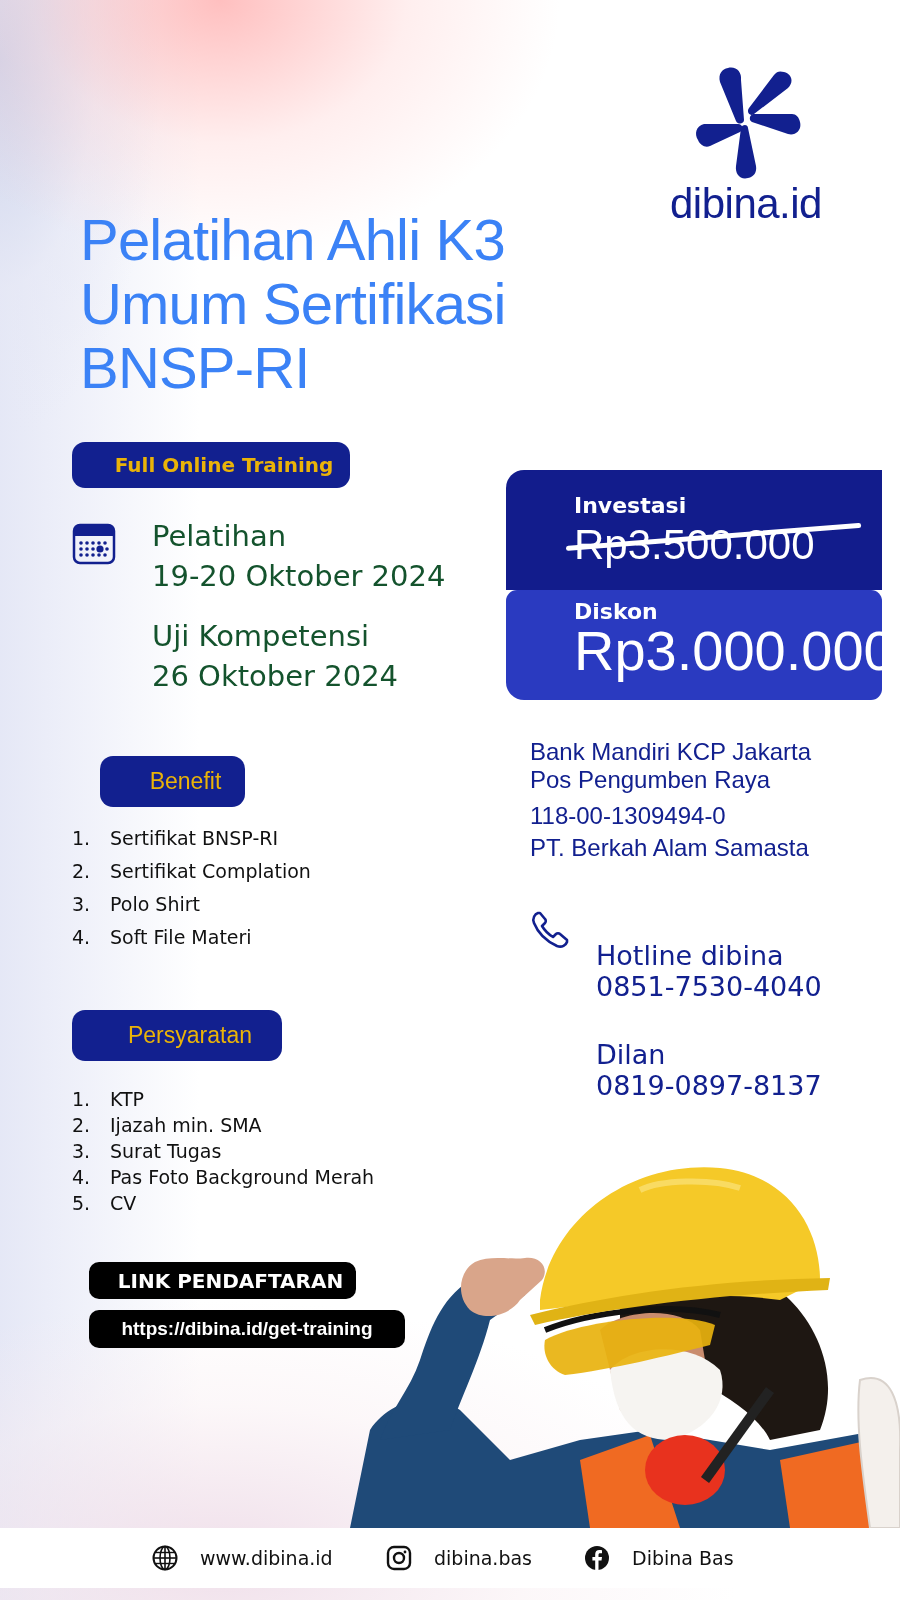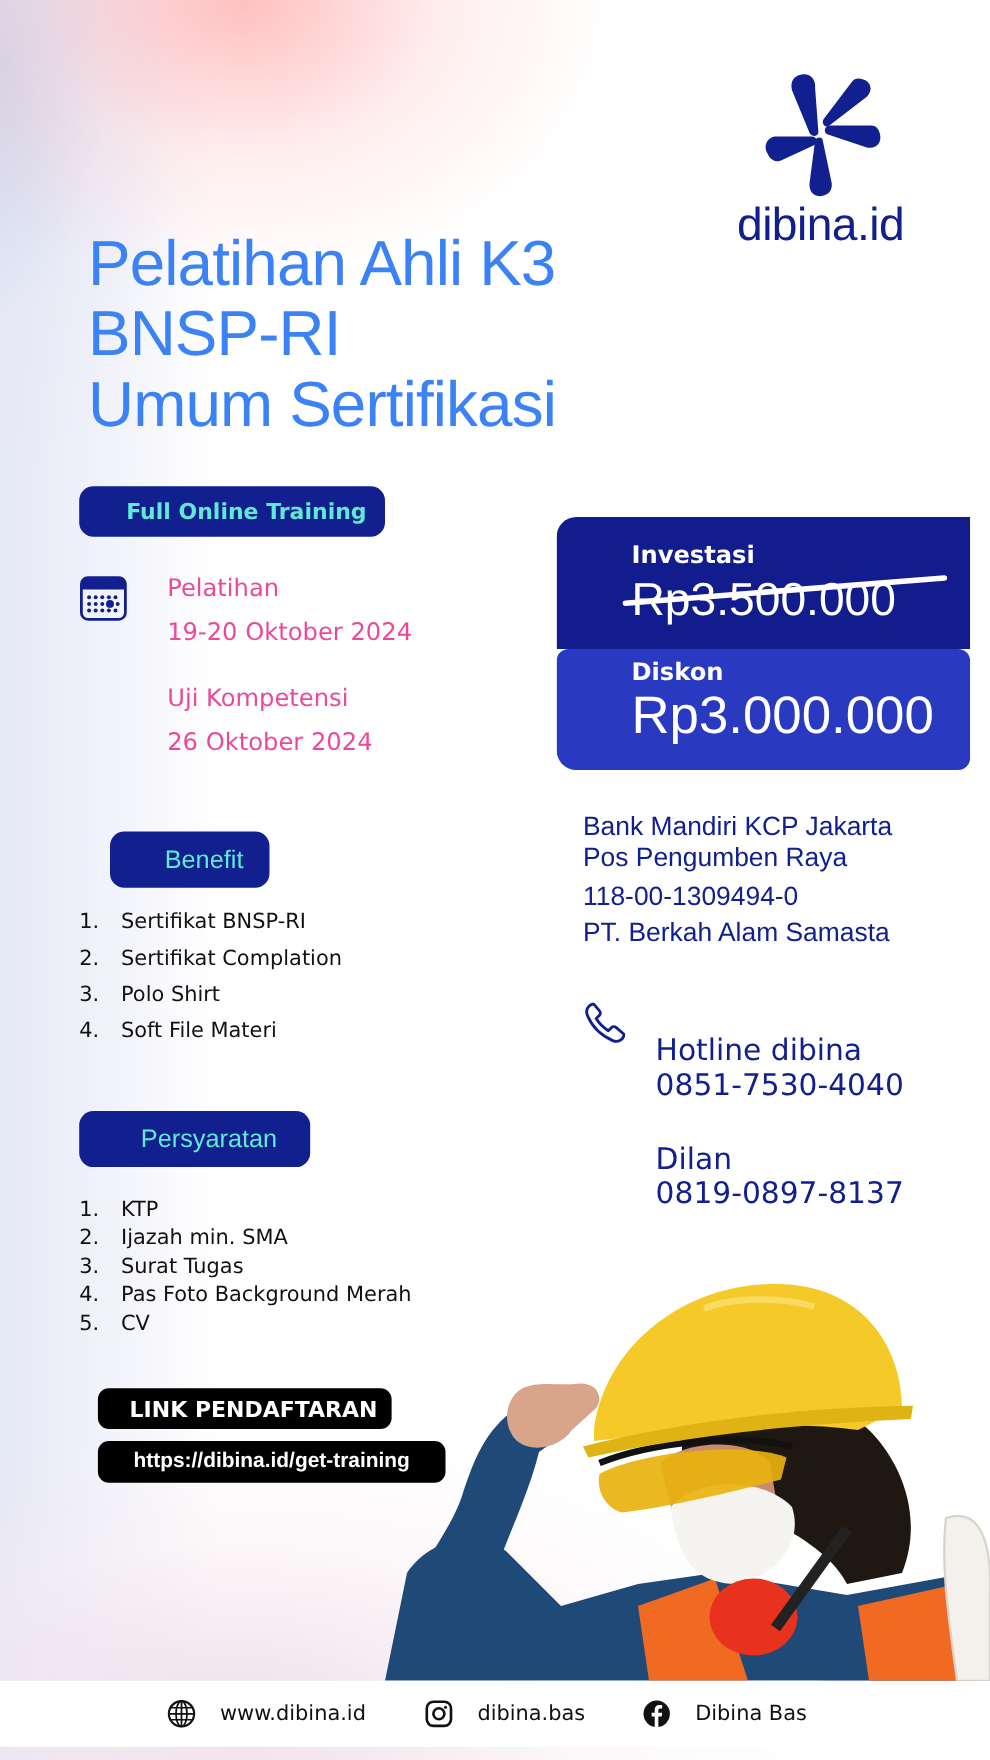--- a/index.html
+++ b/index.html
@@ -33,43 +33,43 @@
   
   .title {
     left: 80px; top: 208px; width: 480px;
     font-family: "Liberation Sans", sans-serif;
     font-size: 58px; line-height: 64px; color: #3b82f6;
     letter-spacing: -0.8px;
   }
 
   
   .pill {
-    background: #12208f; color: #5eead4; border-radius: 13px;
+    background: #12208f; color: #eab308; border-radius: 13px;
     display: flex; align-items: center; justify-content: center; padding-left: 26px;
   }
   .pill-online { left: 72px; top: 442px; width: 278px; height: 46px;
     font-family: "DejaVu Sans", sans-serif; font-weight: bold; font-size: 20px; }
   .pill-benefit { left: 100px; top: 756px; width: 145px; height: 51px;
     font-family: "Liberation Sans", sans-serif; font-size: 23px; }
   .pill-persyaratan { left: 72px; top: 1010px; width: 210px; height: 51px;
     font-family: "Liberation Sans", sans-serif; font-size: 23px; }
 
   
   .cal-icon { left: 72px; top: 522px; width: 44px; height: 44px; }
-  .dates { left: 152px; top: 516px; color: #ec4899; font-size: 22px; line-height: 40px; font-family: "DejaVu Sans", sans-serif; }
+  .dates { left: 152px; top: 516px; color: #14532d; font-size: 29px; line-height: 40px; font-family: "DejaVu Sans", sans-serif; }
   .dates .grp { margin-bottom: 20px; }
 
   
   .price { left: 506px; top: 470px; width: 376px; height: 230px; border-radius: 18px 0 0 18px; overflow: hidden; }
   .price-top { background: #121c8c; height: 120px; padding: 22px 0 0 68px; color: #fff; position: relative; }
   .price-bottom { background: #2a3ac0; height: 110px; padding: 8px 0 0 68px; color: #fff; border-radius: 11px; }
   .price-label { font-family: "DejaVu Sans", sans-serif; font-weight: bold; font-size: 22px; line-height: 28px; }
   .price-old { font-family: "Liberation Sans", sans-serif; font-size: 42px; line-height: 50px; position: relative; display: inline-block; }
   .strike { position: absolute; left: -8px; top: 26px; width: 296px; height: 5px; background: #fff; border-radius: 3px; transform: rotate(-4.5deg); transform-origin: left center; }
-  .price-new { font-family: "Liberation Sans", sans-serif; font-size: 48px; line-height: 50px; }
+  .price-new { font-family: "Liberation Sans", sans-serif; font-size: 56px; line-height: 50px; }
 
   
   .bank { left: 530px; top: 738px; font-family: "Liberation Sans", sans-serif; font-size: 24px; line-height: 28px; color: #12208f; }
   .bank .acct { margin-top: 8px; }
   .bank .pt { margin-top: 4px; }
 
   
   .phone-icon { left: 530px; top: 910px; width: 40px; height: 40px; }
   .contacts { left: 596px; top: 903px; font-family: "DejaVu Sans", sans-serif; font-size: 27px; line-height: 31px; color: #12208f; }
   .contacts .grp { margin-bottom: 12px; margin-top: 37px; }
@@ -116,22 +116,22 @@
       <path d="M60 116 C52 118, 47 112, 48 104 L53 66 C54 62, 60 62, 60 66 L68 104 C69 110, 66 115, 60 116 Z"></path>
 
       <path d="M10 78 C6 72, 8 64, 16 62 L50 62 C55 62, 56 68, 52 70 L22 84 C17 86, 12 83, 10 78 Z"></path>
     </g>
   </svg>
   <div class="logo-text">dibina.id</div>
 </div>
 
 <div class="abs title">
   <div>Pelatihan Ahli K3</div>
+  <div>Umum Sertifikasi</div>
   <div>BNSP-RI</div>
-  <div>Umum Sertifikasi</div>
 </div>
 
 <div class="abs pill pill-online">Full Online Training</div>
 
 <div class="abs cal-icon">
   <svg width="44" height="44" viewBox="0 0 44 44">
     <rect x="2" y="3" width="40" height="38" rx="6" fill="none" stroke="#12208f" stroke-width="2.5"></rect>
     <path d="M2 9 a6 6 0 0 1 6 -6 h28 a6 6 0 0 1 6 6 v5 h-40 z" fill="#12208f"></path>
     <g fill="#12208f">
       <circle cx="9" cy="21" r="1.8"></circle>

